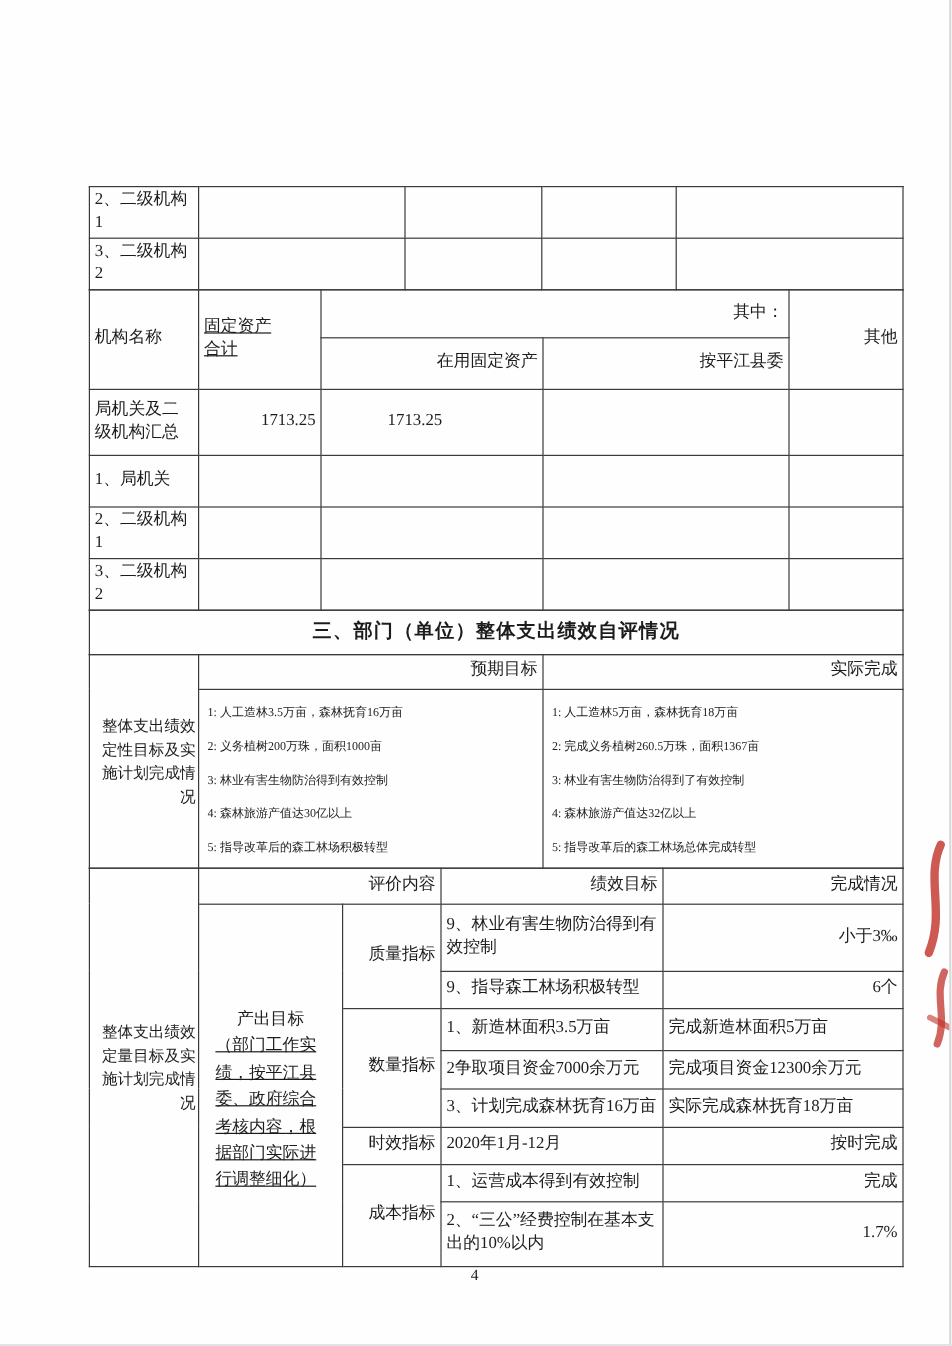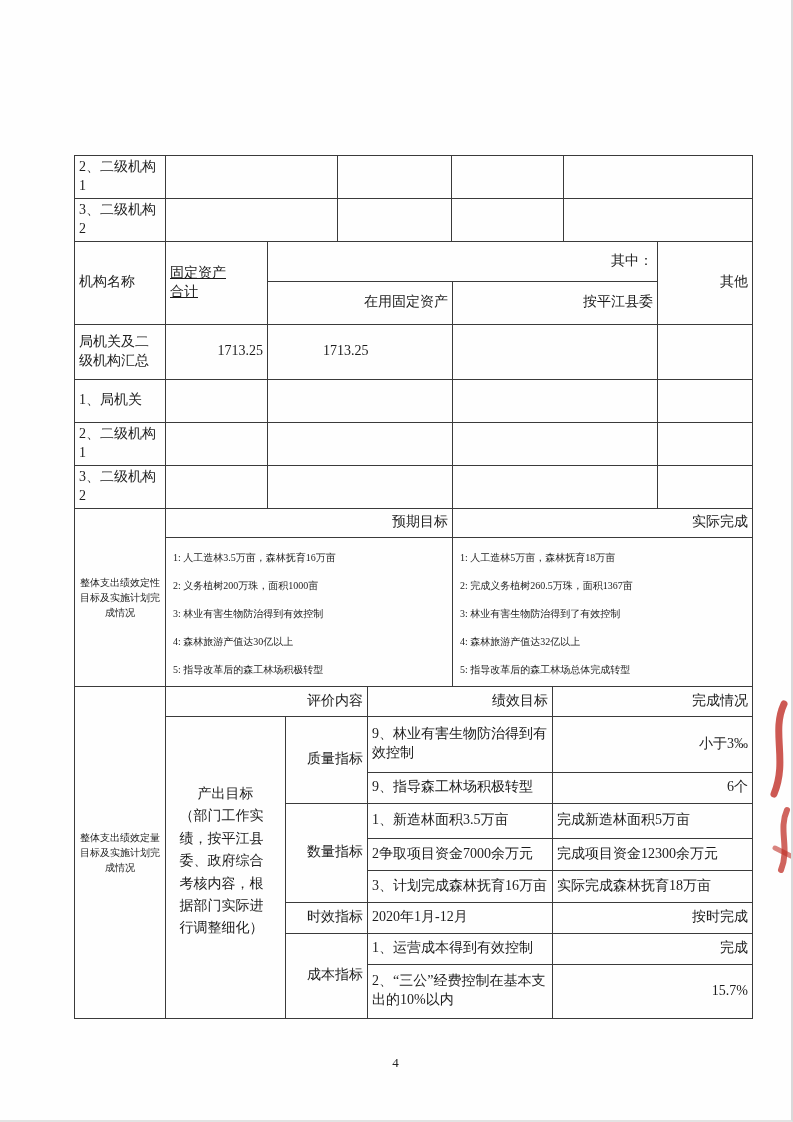--- a/index.html
+++ b/index.html
@@ -26,27 +26,27 @@
     vertical-align:middle;
     padding:2px 4px;
     word-break:break-all;
     line-height:1.35;
   }
   td.c { text-align:right; }
   td.l { text-align:left; }
   .title-cell {
     text-align:center; font-weight:bold; font-size:16px; letter-spacing:1px;
   }
-  .rowhead { text-align:center; padding:2px 2px; font-size:10px; line-height:1.5; }
+  .rowhead { text-align:right; padding:2px 2px; font-size:13px; line-height:1.5; }
   .total-head-inner { width:66px;text-decoration:underline; }
   .items-cell { vertical-align:top; padding:6px 2px 2px 7px; }
   .items-cell .item { line-height:28px; font-size:10px; white-space:nowrap; overflow:hidden; }
-  .output-cell { vertical-align:top; padding-top:68px; }
+  .output-cell { vertical-align:top; padding-top:87px; }
   .output-title { text-align:center; font-size:14px; margin-bottom:2px; }
-  .output-note { width:92px; margin:0 auto; text-align:left; font-size:14px; line-height:1.6; }
+  .output-note { width:92px; margin:0 auto; text-align:left; font-size:14px; line-height:1.6;text-decoration:underline; }
   .in-use-val { text-align:left; padding-left:55px; }
   .page-number {
     position:absolute; left:0; right:0; top:1055px;
     text-align:center; font-size:13px; color:#222;
   }
   .stamp { position:absolute; right:0; top:698px; width:30px; height:195px; }
 </style>
 </head>
 <body>
 
@@ -124,20 +124,27 @@
         <tr style="height:42px">
           <td class="l">3、二级机构 2</td>
           <td></td>
           <td></td>
           <td></td>
           <td></td>
         </tr>
       </tbody>
     </table>
 
+    <table>
+      <tbody>
+        <tr style="height:37px">
+          <td class="title-cell">三、部门（单位）整体支出绩效自评情况</td>
+        </tr>
+      </tbody>
+    </table>
 
     <table>
       <colgroup>
         <col style="width:91px">
           <col style="width:287px">
           <col>
       </colgroup>
       <tbody>
         <tr style="height:29px">
           <td class="rowhead" rowspan="2">整体支出绩效定性目标及实施计划完成情况</td>
@@ -209,21 +216,21 @@
           <td class="l">2020年1月-12月</td>
           <td class="c">按时完成</td>
         </tr>
         <tr style="height:31px">
           <td class="c" rowspan="2">成本指标</td>
           <td class="l">1、运营成本得到有效控制</td>
           <td class="c">完成</td>
         </tr>
         <tr style="height:54px">
           <td class="l">2、“三公”经费控制在基本支出的10%以内</td>
-          <td class="c">15.7%</td>
+          <td class="c">1.7%</td>
         </tr>
       </tbody>
     </table>
 
   </div>
 
   <svg class="stamp" viewBox="0 0 30 195">
     <path d="M 23 6 C 10 34, 27 62, 13 96" stroke="#c03028" stroke-width="7" fill="none" stroke-linecap="round" opacity="0.8"></path>
     <path d="M 26 112 C 17 132, 29 150, 20 172" stroke="#c03028" stroke-width="6" fill="none" stroke-linecap="round" opacity="0.75"></path>
     <path d="M 14 150 L 30 158" stroke="#c03028" stroke-width="5" fill="none" stroke-linecap="round" opacity="0.6"></path>

